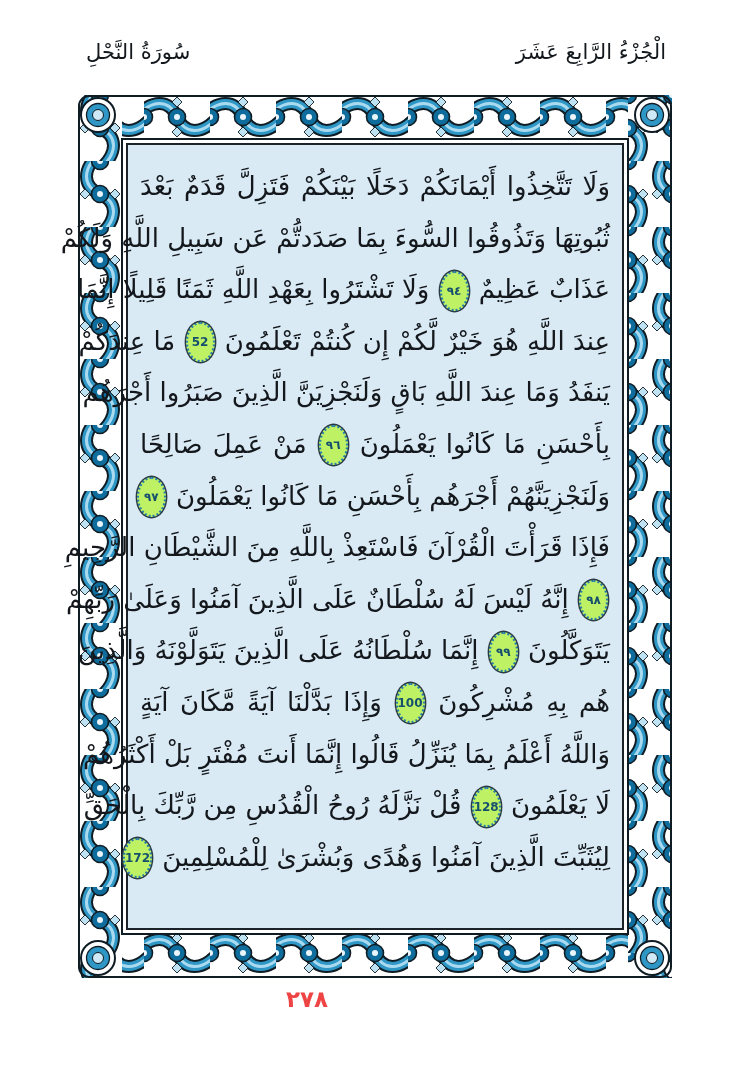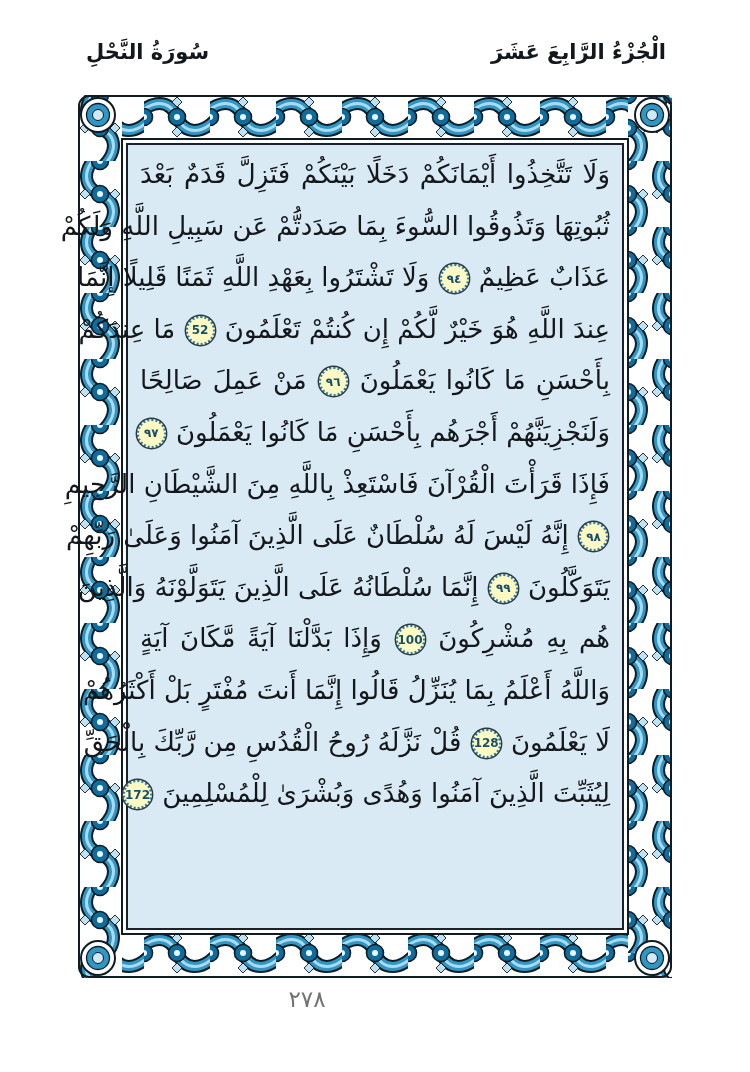--- a/index.html
+++ b/index.html
@@ -1,42 +1,42 @@
 <!DOCTYPE html>
 <html lang="ar" dir="rtl"><head>
 <meta charset="utf-8">
 <style>
   html,body{margin:0;padding:0;}
   body{width:750px;height:1072px;background:#ffffff;font-family:"DejaVu Sans",sans-serif;overflow:hidden;}
   .page{position:relative;width:750px;height:1072px;background:#ffffff;}
 
   
-  .hdr{position:absolute;top:40px;height:34px;font-size:21px;font-weight:700;color:#13181d;
+  .hdr{position:absolute;top:40px;height:34px;font-size:21px;font-weight:400;color:#13181d;
        font-family:"DejaVu Sans",sans-serif;white-space:nowrap;}
   .hdr.juz{right:84px;}
   .hdr.surah{left:86px;}
 
   
   .frame{position:absolute;left:78px;top:95px;}
 
   
   .panel{position:absolute;left:126px;top:143px;width:498px;height:787px;
          box-sizing:border-box;background:#d9eaf5;border:2px solid #1b2329;
-         padding:4px 12px 0 12px;}
+         padding:16px 12px 0 12px;}
   .line{direction:rtl;unicode-bidi:embed;text-align:justify;text-align-last:justify;text-justify:inter-word;
         height:51.6px;line-height:51.6px;font-size:26px;color:#14181c;white-space:nowrap;
         font-family:"DejaVu Sans",sans-serif;}
   .ayah{display:inline-flex;align-items:center;justify-content:center;vertical-align:middle;
-        width:29px;height:29px;border-radius:50%;box-sizing:border-box;
-        background:#fef9c3;border:2px dotted #2a7fae;box-shadow:0 0 0 1.4px #2b3a44;
+        width:29px;height:40px;border-radius:50%;box-sizing:border-box;
+        background:#bef264;border:2px dotted #2a7fae;box-shadow:0 0 0 1.4px #2b3a44;
         font-size:12px;font-weight:700;color:#16506e;line-height:1;margin:0 2px;}
 
   
   .pagenum{position:absolute;top:986px;left:0;width:614px;text-align:center;
-           font-size:23px;font-weight:400;color:#737373;}
+           font-size:23px;font-weight:700;color:#ef4444;}
 </style>
 </head>
 <body>
 
 <div class="page">
 
   <div class="hdr juz">الْجُزْءُ الرَّابِعَ عَشَرَ</div>
   <div class="hdr surah">سُورَةُ النَّحْلِ</div>
 
   <svg class="frame" width="594" height="883" viewBox="0 0 594 883" aria-hidden="true">
@@ -95,20 +95,21 @@
 
     <rect x="1" y="1" width="592" height="881" rx="10" fill="none" stroke="#0f1c24" stroke-width="2"></rect>
     <rect x="44" y="44" width="506" height="795" fill="none" stroke="#0f1c24" stroke-width="2"></rect>
   </svg>
 
   <div class="panel" id="quran-lines">
       <div class="line">وَلَا تَتَّخِذُوا أَيْمَانَكُمْ دَخَلًا بَيْنَكُمْ فَتَزِلَّ قَدَمٌ بَعْدَ</div>
       <div class="line">ثُبُوتِهَا وَتَذُوقُوا السُّوءَ بِمَا صَدَدتُّمْ عَن سَبِيلِ اللَّهِ وَلَكُمْ</div>
       <div class="line">عَذَابٌ عَظِيمٌ <span class="ayah">٩٤</span> وَلَا تَشْتَرُوا بِعَهْدِ اللَّهِ ثَمَنًا قَلِيلًا إِنَّمَا</div>
       <div class="line">عِندَ اللَّهِ هُوَ خَيْرٌ لَّكُمْ إِن كُنتُمْ تَعْلَمُونَ <span class="ayah">52</span> مَا عِندَكُمْ</div>
+      <div class="line">يَنفَدُ وَمَا عِندَ اللَّهِ بَاقٍ وَلَنَجْزِيَنَّ الَّذِينَ صَبَرُوا أَجْرَهُم</div>
       <div class="line">بِأَحْسَنِ مَا كَانُوا يَعْمَلُونَ <span class="ayah">٩٦</span> مَنْ عَمِلَ صَالِحًا</div>
       <div class="line">وَلَنَجْزِيَنَّهُمْ أَجْرَهُم بِأَحْسَنِ مَا كَانُوا يَعْمَلُونَ <span class="ayah">٩٧</span></div>
       <div class="line">فَإِذَا قَرَأْتَ الْقُرْآنَ فَاسْتَعِذْ بِاللَّهِ مِنَ الشَّيْطَانِ الرَّجِيمِ</div>
       <div class="line"><span class="ayah">٩٨</span> إِنَّهُ لَيْسَ لَهُ سُلْطَانٌ عَلَى الَّذِينَ آمَنُوا وَعَلَىٰ رَبِّهِمْ</div>
       <div class="line">يَتَوَكَّلُونَ <span class="ayah">٩٩</span> إِنَّمَا سُلْطَانُهُ عَلَى الَّذِينَ يَتَوَلَّوْنَهُ وَالَّذِينَ</div>
       <div class="line">هُم بِهِ مُشْرِكُونَ <span class="ayah">100</span> وَإِذَا بَدَّلْنَا آيَةً مَّكَانَ آيَةٍ</div>
       <div class="line">وَاللَّهُ أَعْلَمُ بِمَا يُنَزِّلُ قَالُوا إِنَّمَا أَنتَ مُفْتَرٍ بَلْ أَكْثَرُهُمْ</div>
       <div class="line">لَا يَعْلَمُونَ <span class="ayah">128</span> قُلْ نَزَّلَهُ رُوحُ الْقُدُسِ مِن رَّبِّكَ بِالْحَقِّ</div>
       <div class="line">لِيُثَبِّتَ الَّذِينَ آمَنُوا وَهُدًى وَبُشْرَىٰ لِلْمُسْلِمِينَ <span class="ayah">172</span></div>
     </div>

